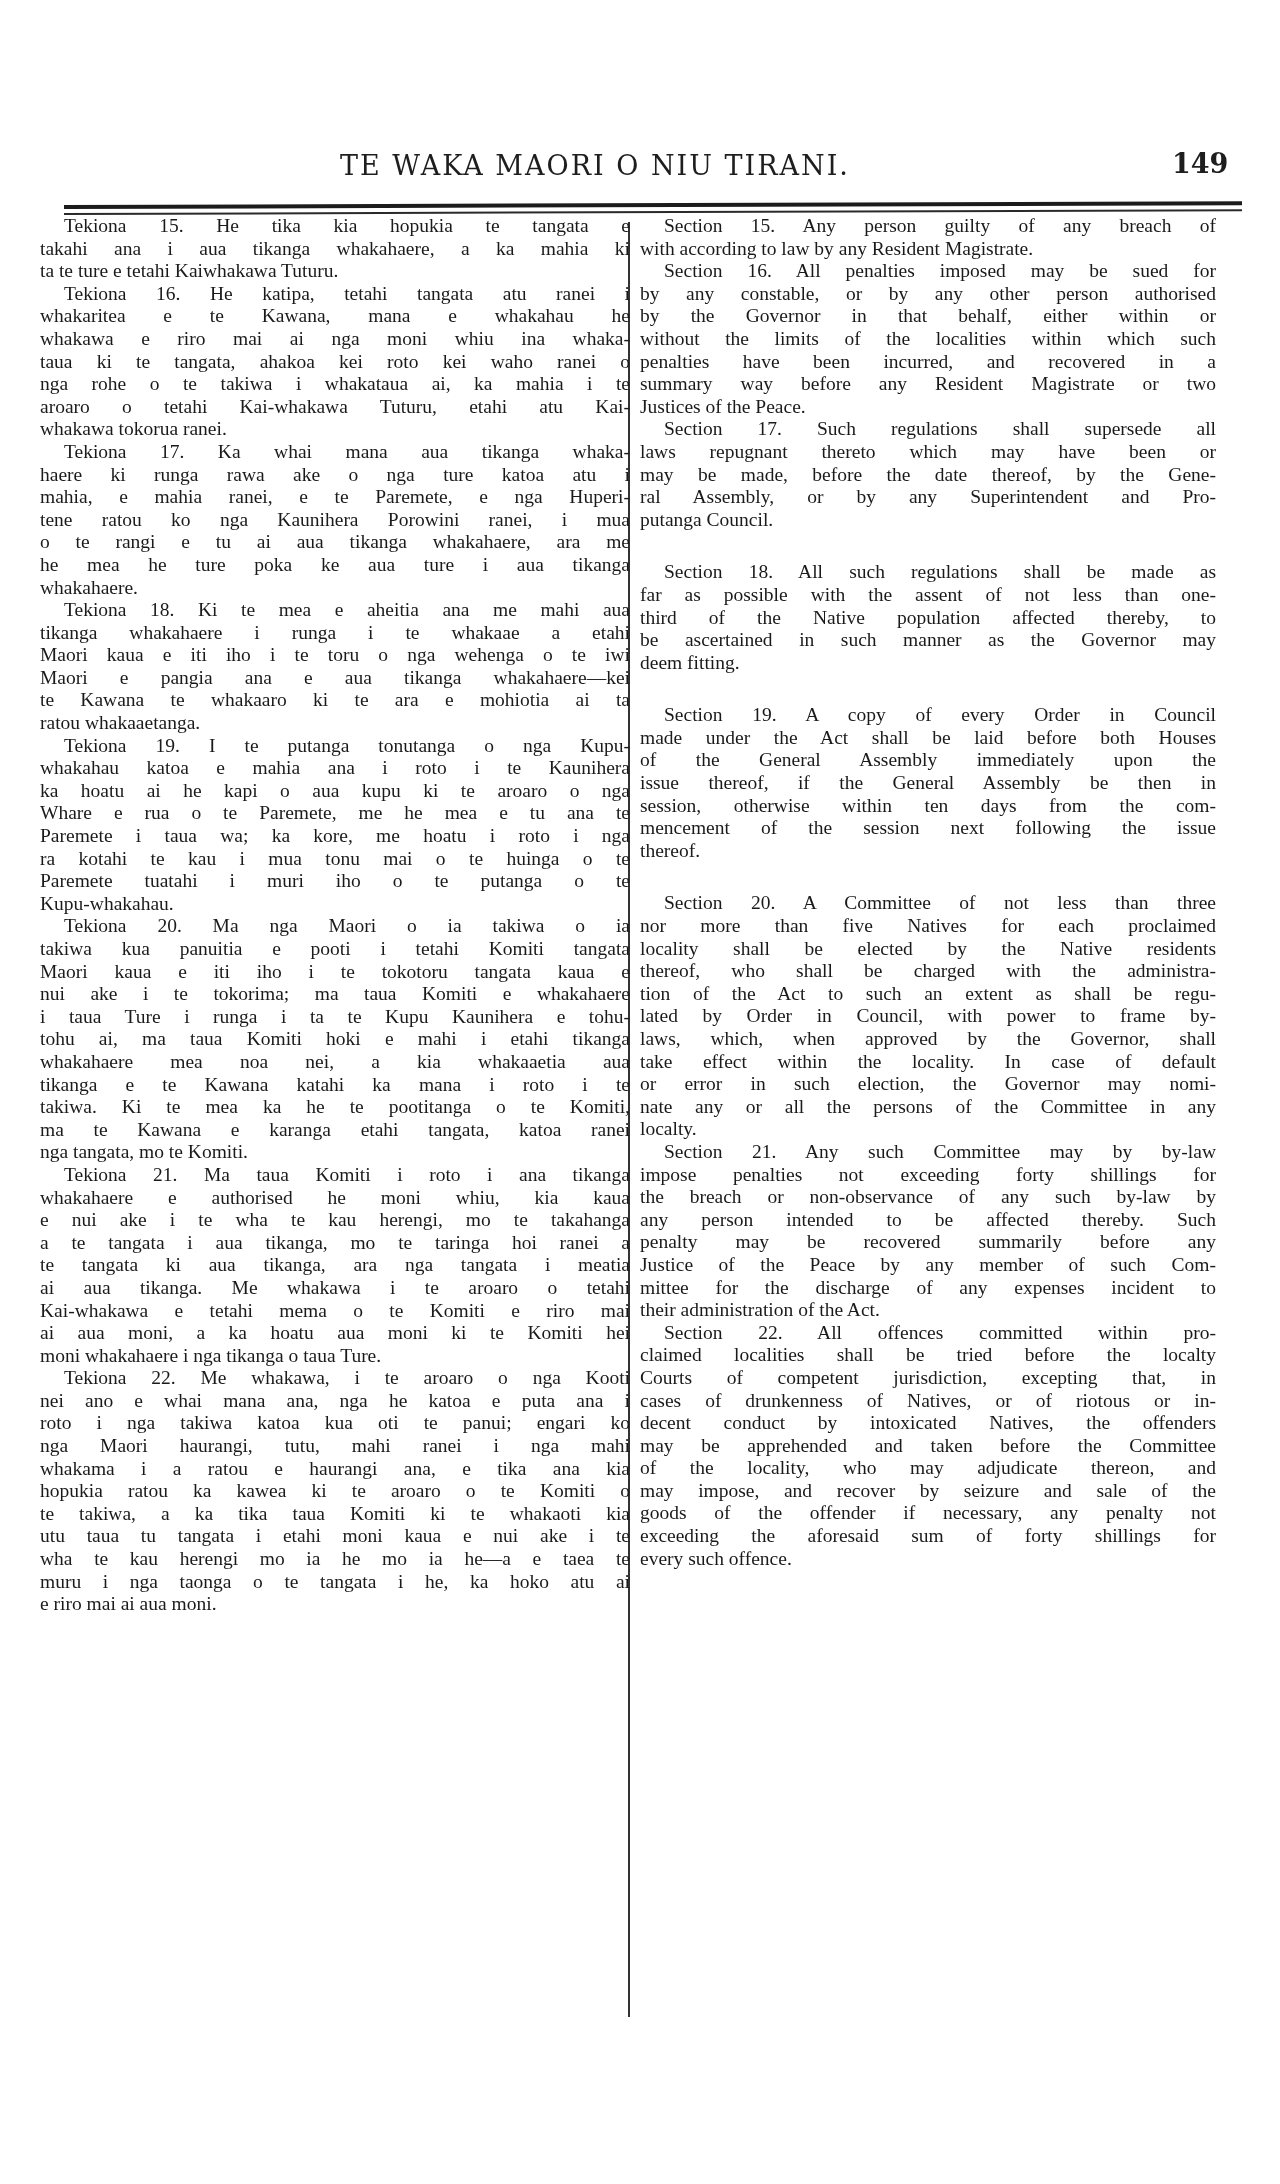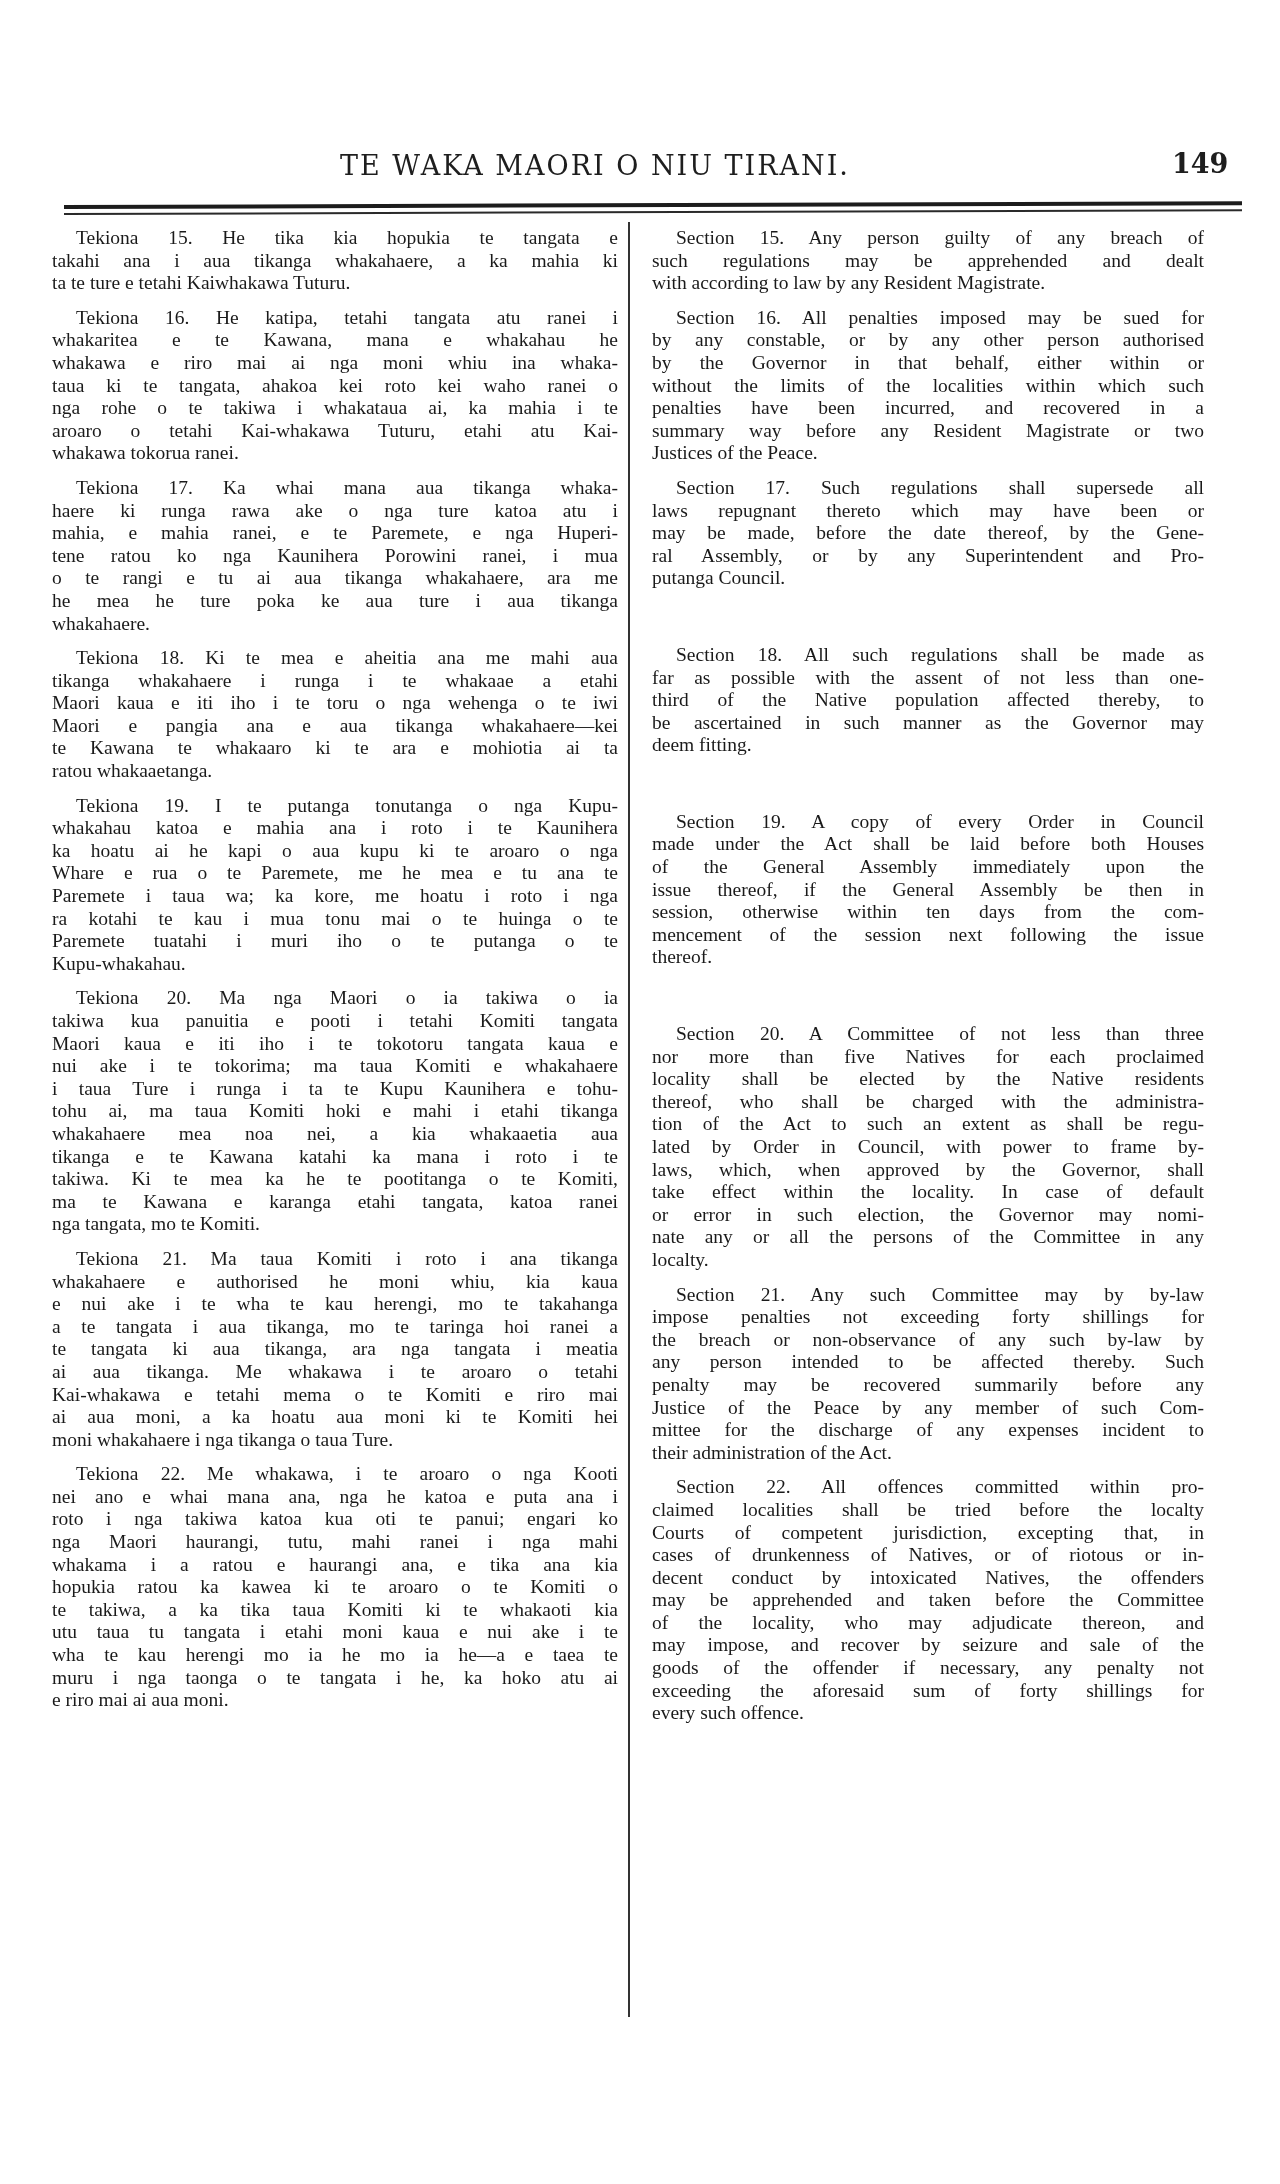--- a/index.html
+++ b/index.html
@@ -11,21 +11,21 @@
   .page-number { position:absolute; top:148px; left:1172px; font-size:27px; font-weight:bold;
                  font-family:"DejaVu Serif","Liberation Serif",serif; color:#1e1e1e; }
   .rule-thick { position:absolute; left:64px; top:205px; width:1178px; height:4px; background:#1c1c1c;
                 transform:rotate(-0.18deg); transform-origin:left top; }
   .rule-thin { position:absolute; left:64px; top:213px; width:1178px; height:1.5px; background:#2a2a2a;
                transform:rotate(-0.18deg); transform-origin:left top; }
   .divider { position:absolute; left:628px; top:222px; width:1.5px; height:1795px; background:#333; }
   .col { position:absolute; font-size:19.5px; line-height:22.6px; }
   .col-left { left:40px; top:215px; width:590px; }
   .col-right { left:640px; top:215px; width:576px; }
-  .para { margin:12px; text-align:justify; }
+  .para { margin:0; text-align:justify; }
   .line { display:block; white-space:nowrap; text-align-last:justify; }
   .line.last { text-align-last:left; }
   .line.indent { padding-left:24px; }
   .gap-lg { height:30px; }
 </style>
 </head>
 <body>
 
 <div class="page">
   <div class="running-head">TE WAKA MAORI O NIU TIRANI.</div>
@@ -110,21 +110,20 @@
         <span class="line">te takiwa, a ka tika taua Komiti ki te whakaoti kia</span>
         <span class="line">utu taua tu tangata i etahi moni kaua e nui ake i te</span>
         <span class="line">wha te kau herengi mo ia he mo ia he—a e taea te</span>
         <span class="line">muru i nga taonga o te tangata i he, ka hoko atu ai</span>
         <span class="line last">e riro mai ai aua moni.</span>
       </div>
     </div>
   <div class="col col-right" id="col-right">
       <div class="para">
         <span class="line indent">Section 15. Any person guilty of any breach of</span>
-        <span class="line">such regulations may be apprehended and dealt</span>
         <span class="line last">with according to law by any Resident Magistrate.</span>
       </div>
       <div class="para">
         <span class="line indent">Section 16. All penalties imposed may be sued for</span>
         <span class="line">by any constable, or by any other person authorised</span>
         <span class="line">by the Governor in that behalf, either within or</span>
         <span class="line">without the limits of the localities within which such</span>
         <span class="line">penalties have been incurred, and recovered in a</span>
         <span class="line">summary way before any Resident Magistrate or two</span>
         <span class="line last">Justices of the Peace.</span>

